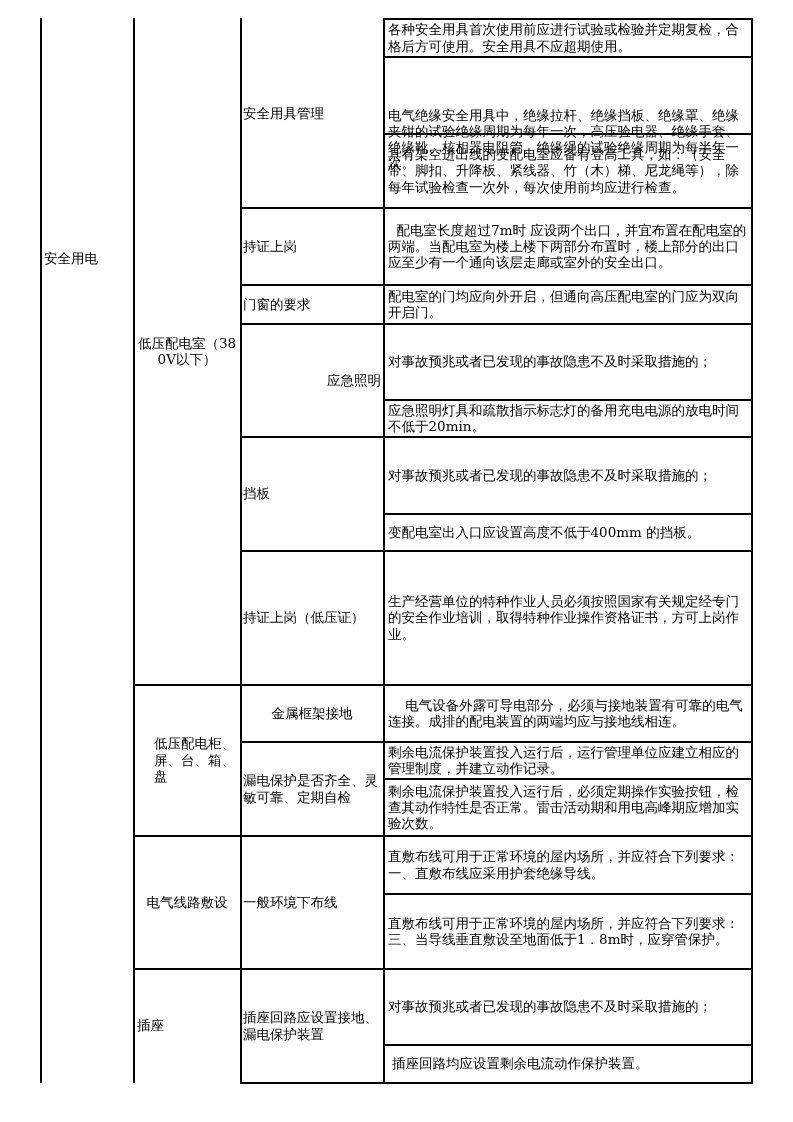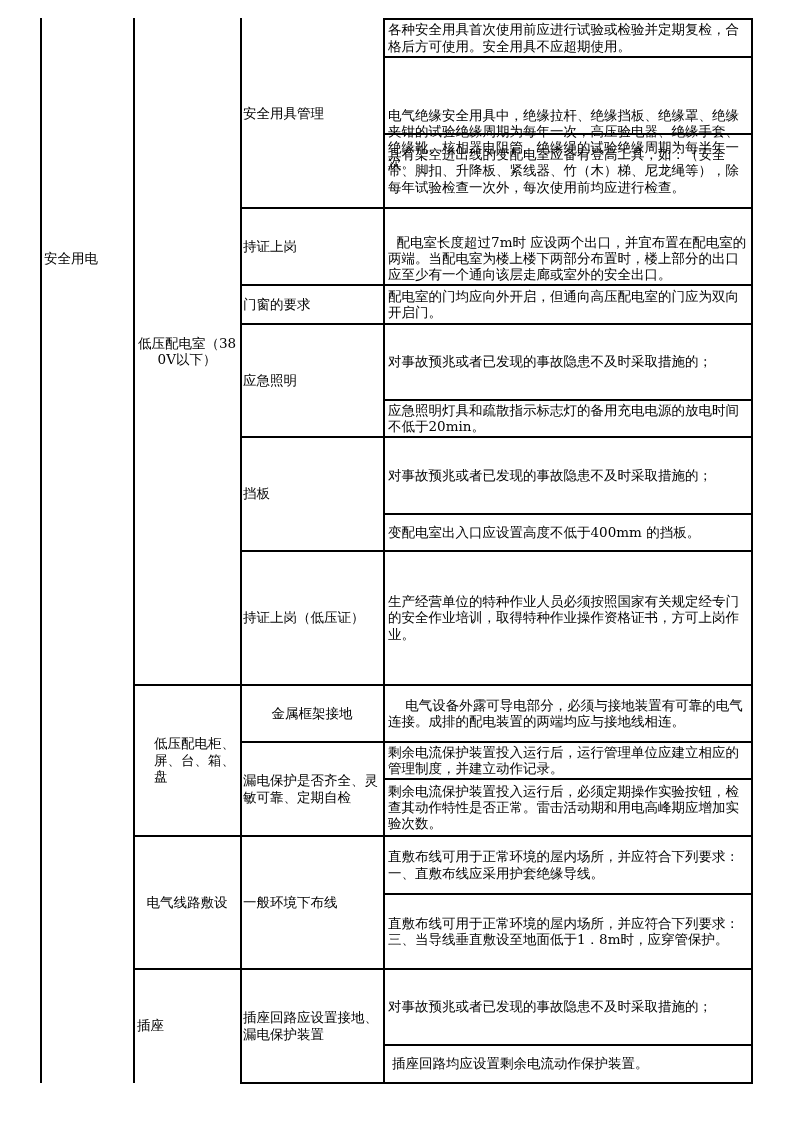--- a/index.html
+++ b/index.html
@@ -63,21 +63,21 @@
 
 <div class="cell" style="left:241px;top:19px;width:142px;height:188px;text-align:right;">
   <span>安全用具管理</span>
 </div>
 <div class="cell" style="left:241px;top:208px;width:142px;height:76px;">
   <span>持证上岗</span>
 </div>
 <div class="cell" style="left:241px;top:285px;width:142px;height:38px;">
   <span>门窗的要求</span>
 </div>
-<div class="cell" style="left:241px;top:324px;width:142px;height:112px;">
+<div class="cell" style="left:241px;top:324px;width:142px;height:112px;justify-content:flex-end;">
   <span>应急照明</span>
 </div>
 <div class="cell" style="left:241px;top:437px;width:142px;height:113px;">
   <span>挡板</span>
 </div>
 <div class="cell" style="left:241px;top:551px;width:142px;height:133px;">
   <span>持证上岗（低压证）</span>
 </div>
 <div class="cell center" style="left:241px;top:685px;width:142px;height:56px;">
   <span>金属框架接地</span>
@@ -94,21 +94,21 @@
 
 <div class="cell c4" style="left:384px;top:19px;width:367px;height:37px;">
   <span>各种安全用具首次使用前应进行试验或检验并定期复检，合格后方可使用。安全用具不应超期使用。</span>
 </div>
 <div class="cell c4" style="left:384px;top:57px;width:367px;height:76px;margin-top:44px;">
   <span>电气绝缘安全用具中，绝缘拉杆、绝缘挡板、绝缘罩、绝缘夹钳的试验绝缘周期为每年一次，高压验电器、绝缘手套、绝缘靴、核相器电阻管、绝缘绳的试验绝缘周期为每半年一次。</span>
 </div>
 <div class="cell c4" style="left:384px;top:134px;width:367px;height:73px;">
   <span>具有架空进出线的变配电室应备有登高工具，如：（安全带、脚扣、升降板、紧线器、竹（木）梯、尼龙绳等），除每年试验检查一次外，每次使用前均应进行检查。</span>
 </div>
-<div class="cell c4" style="left:384px;top:208px;width:367px;height:76px;margin-top:12px;">
+<div class="cell c4" style="left:384px;top:208px;width:367px;height:76px;">
   <span>  配电室长度超过7m时 应设两个出口，并宜布置在配电室的两端。当配电室为楼上楼下两部分布置时，楼上部分的出口应至少有一个通向该层走廊或室外的安全出口。</span>
 </div>
 <div class="cell c4" style="left:384px;top:285px;width:367px;height:38px;">
   <span>配电室的门均应向外开启，但通向高压配电室的门应为双向开启门。</span>
 </div>
 <div class="cell c4" style="left:384px;top:324px;width:367px;height:75px;">
   <span>对事故预兆或者已发现的事故隐患不及时采取措施的；</span>
 </div>
 <div class="cell c4" style="left:384px;top:400px;width:367px;height:36px;">
   <span>应急照明灯具和疏散指示标志灯的备用充电电源的放电时间不低于20min。</span>

